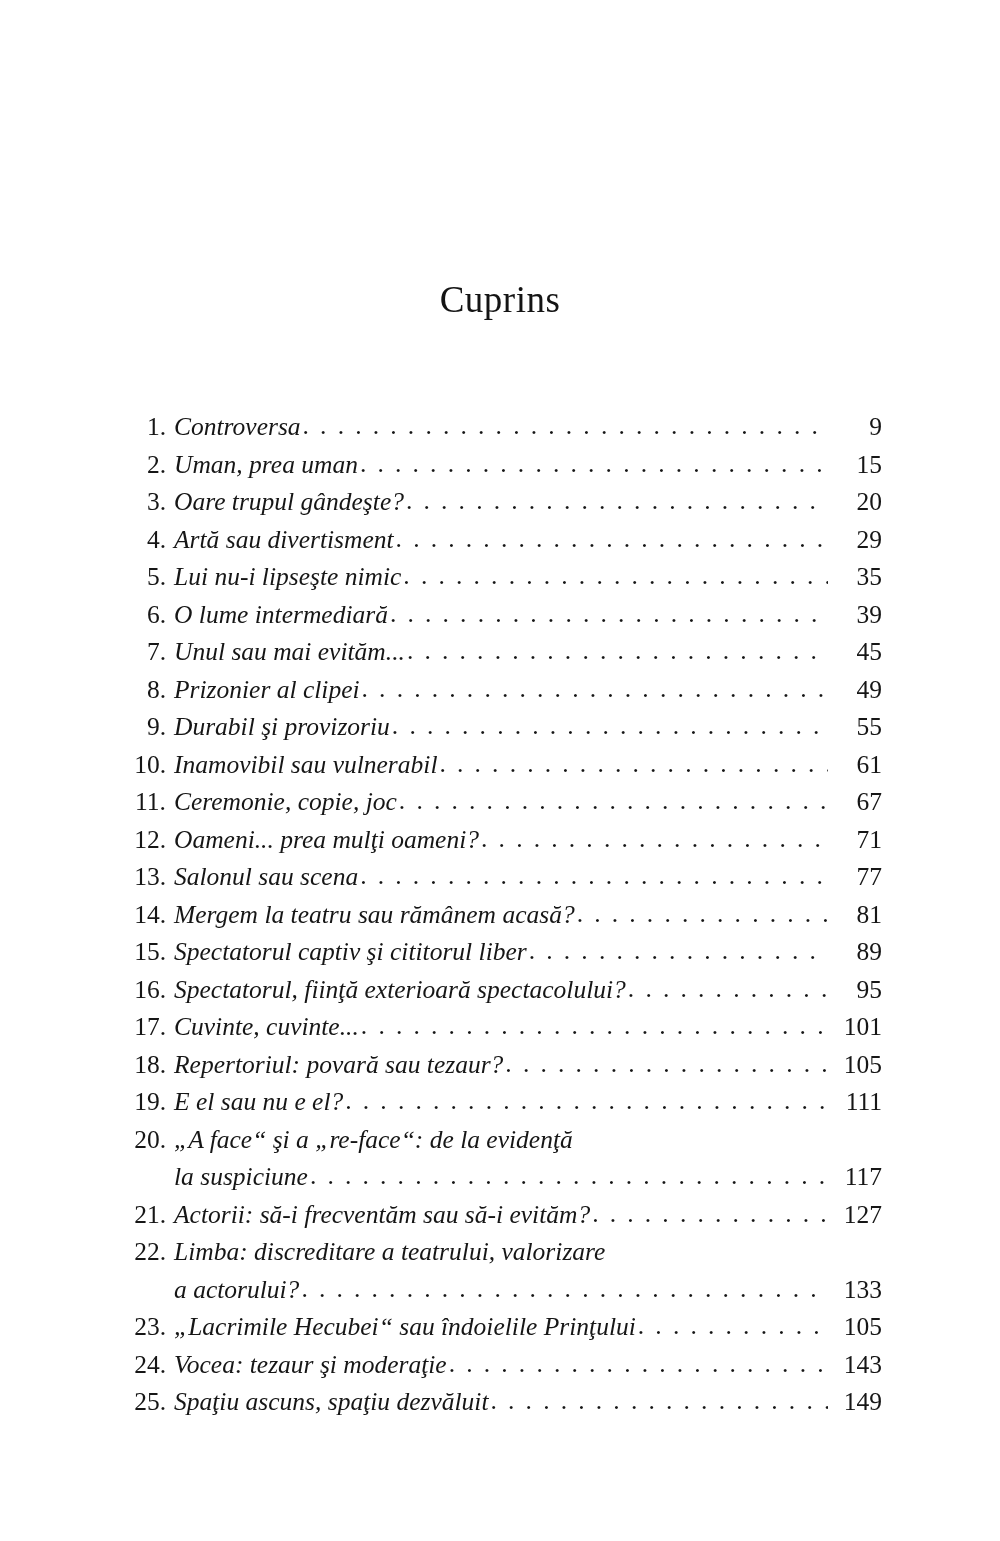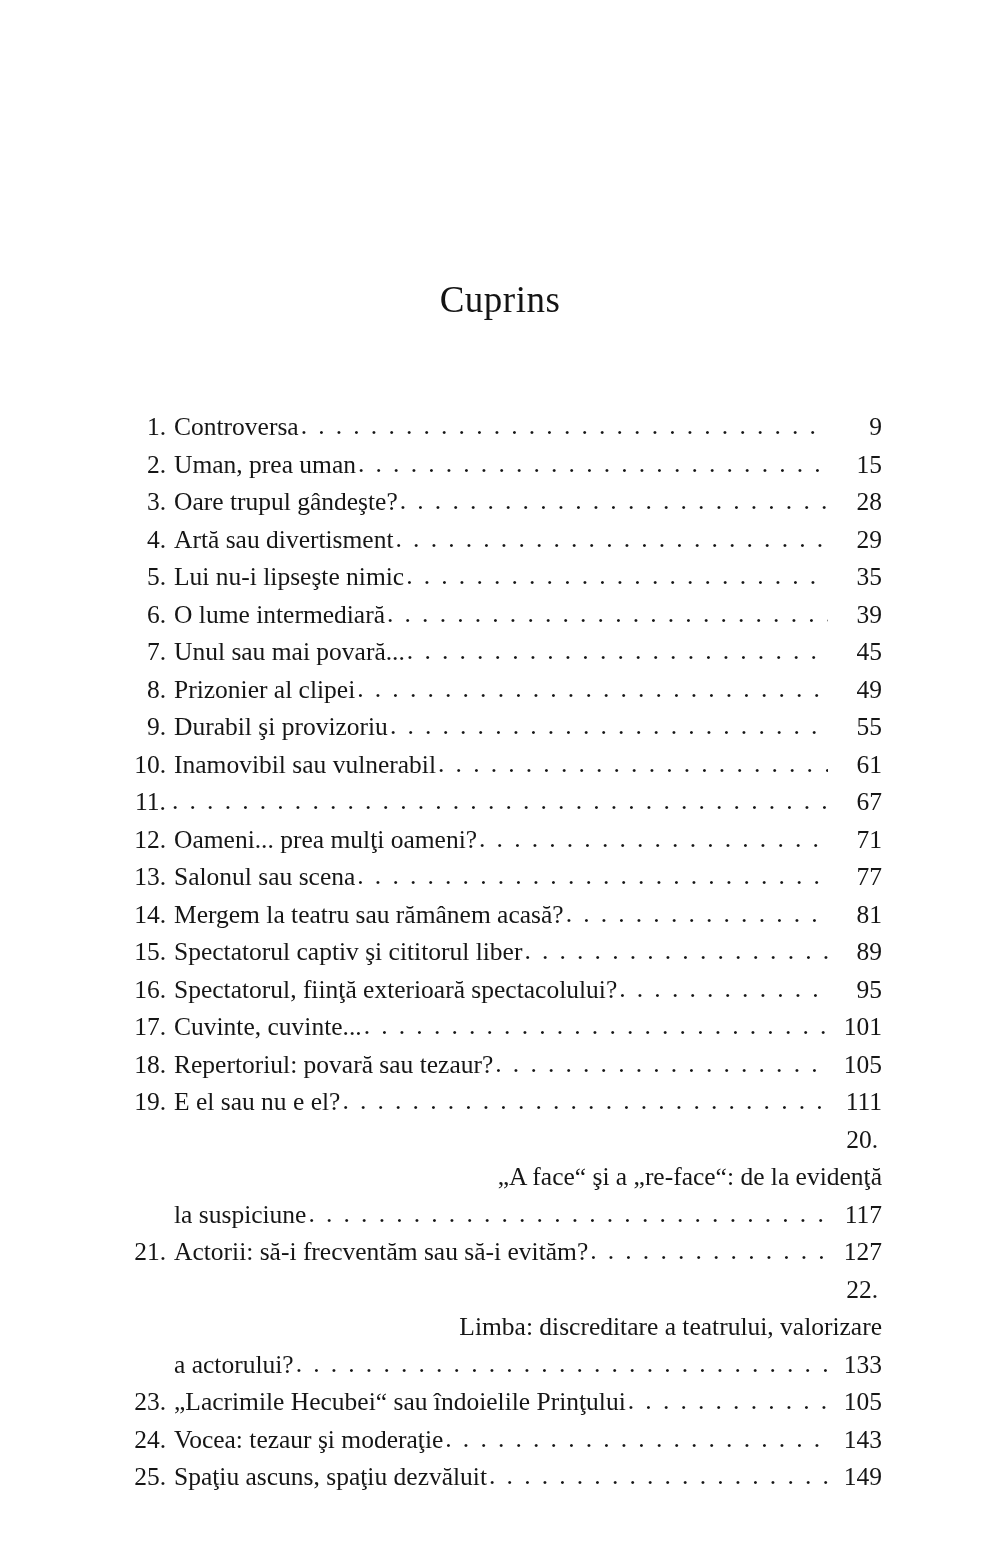--- a/index.html
+++ b/index.html
@@ -53,42 +53,42 @@
   }
   .entry-num {
     width: 48px;
     text-align: right;
     flex: 0 0 auto;
     padding-right: 4px;
   }
   .entry-label {
     flex: 0 0 auto;
     padding-left: 4px;
+    font-style: italic;
   }
   .entry-dots {
     flex: 1 1 auto;
     overflow: hidden;
     white-space: nowrap;
     margin: 0 2px;
     color: #161616;
     letter-spacing: 2.4px;
     font-size: 25.5px;
     position: relative;
     top: -1px;
   }
   .entry-page {
     flex: 0 0 auto;
     width: 52px;
     text-align: right;
   }
   
   .wrapped .line1 {
     display: flex;
-    align-items: flex-end;
-    flex-direction: column;
+    align-items: flex-start;
   }
   .wrapped .line2 {
     display: flex;
     align-items: baseline;
   }
   .wrapped .line2 .indent {
     width: 52px;
     flex: 0 0 auto;
   }
 </style>
@@ -107,21 +107,21 @@
       <div class="toc-entry">
         <span class="entry-num">2.</span>
         <span class="entry-label">Uman, prea uman</span>
         <span class="entry-dots">. . . . . . . . . . . . . . . . . . . . . . . . . . . . . . . . . . . . . . . . . . . . . . . . . . . . . . . . . . . . . . . . . . . . . . . . . . . . . . . . </span>
         <span class="entry-page">15</span>
       </div>
       <div class="toc-entry">
         <span class="entry-num">3.</span>
         <span class="entry-label">Oare trupul gândeşte?</span>
         <span class="entry-dots">. . . . . . . . . . . . . . . . . . . . . . . . . . . . . . . . . . . . . . . . . . . . . . . . . . . . . . . . . . . . . . . . . . . . . . . . . . . . . . . . </span>
-        <span class="entry-page">28</span>
+        <span class="entry-page">20</span>
       </div>
       <div class="toc-entry">
         <span class="entry-num">4.</span>
         <span class="entry-label">Artă sau divertisment</span>
         <span class="entry-dots">. . . . . . . . . . . . . . . . . . . . . . . . . . . . . . . . . . . . . . . . . . . . . . . . . . . . . . . . . . . . . . . . . . . . . . . . . . . . . . . . </span>
         <span class="entry-page">29</span>
       </div>
       <div class="toc-entry">
         <span class="entry-num">5.</span>
         <span class="entry-label">Lui nu-i lipseşte nimic</span>
@@ -129,21 +129,21 @@
         <span class="entry-page">35</span>
       </div>
       <div class="toc-entry">
         <span class="entry-num">6.</span>
         <span class="entry-label">O lume intermediară</span>
         <span class="entry-dots">. . . . . . . . . . . . . . . . . . . . . . . . . . . . . . . . . . . . . . . . . . . . . . . . . . . . . . . . . . . . . . . . . . . . . . . . . . . . . . . . </span>
         <span class="entry-page">39</span>
       </div>
       <div class="toc-entry">
         <span class="entry-num">7.</span>
-        <span class="entry-label">Unul sau mai povară...</span>
+        <span class="entry-label">Unul sau mai evităm...</span>
         <span class="entry-dots">. . . . . . . . . . . . . . . . . . . . . . . . . . . . . . . . . . . . . . . . . . . . . . . . . . . . . . . . . . . . . . . . . . . . . . . . . . . . . . . . </span>
         <span class="entry-page">45</span>
       </div>
       <div class="toc-entry">
         <span class="entry-num">8.</span>
         <span class="entry-label">Prizonier al clipei</span>
         <span class="entry-dots">. . . . . . . . . . . . . . . . . . . . . . . . . . . . . . . . . . . . . . . . . . . . . . . . . . . . . . . . . . . . . . . . . . . . . . . . . . . . . . . . </span>
         <span class="entry-page">49</span>
       </div>
       <div class="toc-entry">
@@ -153,20 +153,21 @@
         <span class="entry-page">55</span>
       </div>
       <div class="toc-entry">
         <span class="entry-num">10.</span>
         <span class="entry-label">Inamovibil sau vulnerabil</span>
         <span class="entry-dots">. . . . . . . . . . . . . . . . . . . . . . . . . . . . . . . . . . . . . . . . . . . . . . . . . . . . . . . . . . . . . . . . . . . . . . . . . . . . . . . . </span>
         <span class="entry-page">61</span>
       </div>
       <div class="toc-entry">
         <span class="entry-num">11.</span>
+        <span class="entry-label">Ceremonie, copie, joc</span>
         <span class="entry-dots">. . . . . . . . . . . . . . . . . . . . . . . . . . . . . . . . . . . . . . . . . . . . . . . . . . . . . . . . . . . . . . . . . . . . . . . . . . . . . . . . </span>
         <span class="entry-page">67</span>
       </div>
       <div class="toc-entry">
         <span class="entry-num">12.</span>
         <span class="entry-label">Oameni... prea mulţi oameni?</span>
         <span class="entry-dots">. . . . . . . . . . . . . . . . . . . . . . . . . . . . . . . . . . . . . . . . . . . . . . . . . . . . . . . . . . . . . . . . . . . . . . . . . . . . . . . . </span>
         <span class="entry-page">71</span>
       </div>
       <div class="toc-entry">

